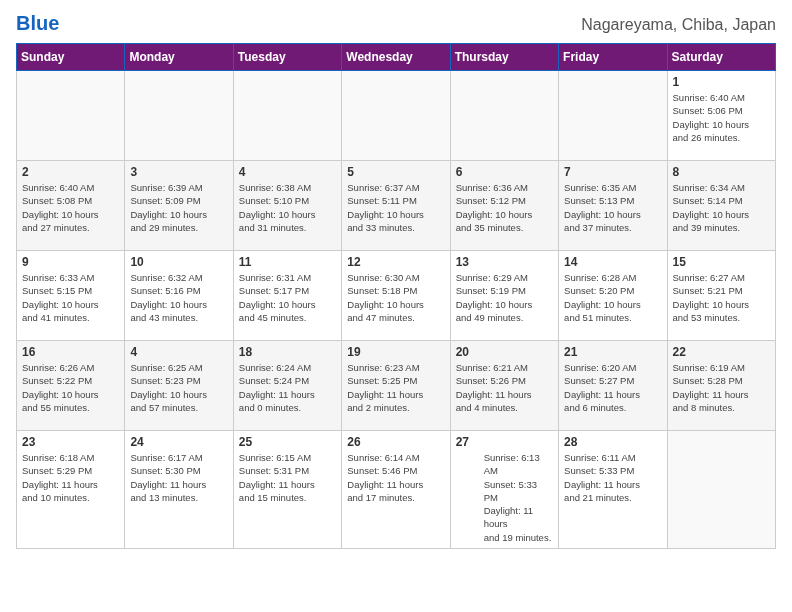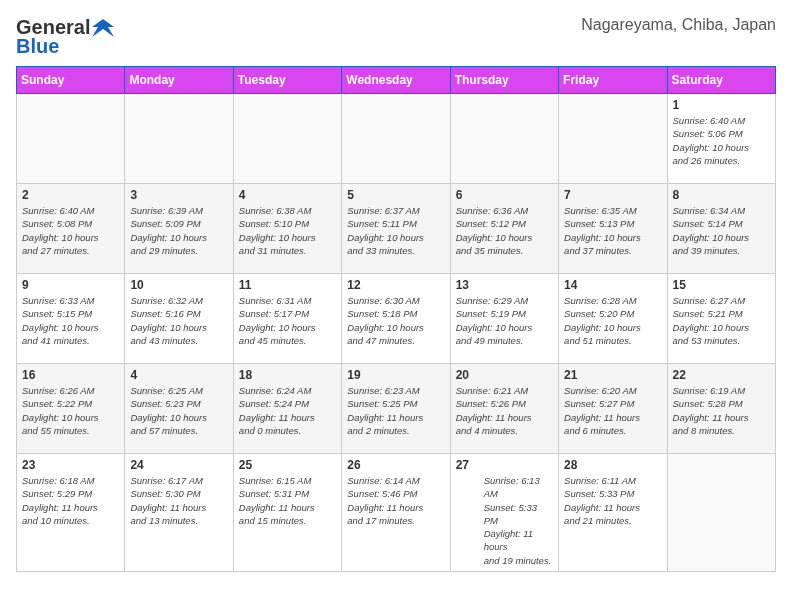--- a/index.html
+++ b/index.html
@@ -32,21 +32,21 @@
     .calendar-subtitle {
       font-size: 16px;
       color: #555;
     }
     table {
       width: 100%;
       border-collapse: collapse;
       table-layout: fixed;
     }
     thead tr th {
-      background-color: #d946ef;
+      background-color: #701a75;
       color: #fff;
       font-size: 12px;
       font-weight: bold;
       padding: 6px 4px;
       text-align: left;
       border: 1px solid #1565c0;
     }
     tbody tr td {
       border: 1px solid #ccc;
       vertical-align: top;
@@ -58,43 +58,36 @@
     .day-number {
       font-size: 12px;
       font-weight: bold;
       display: block;
       margin-bottom: 2px;
     }
     .day-info {
       font-size: 9.5px;
       line-height: 1.4;
       color: #444;
-      font-style: italic;
     }
     .empty-cell {
       background: #f9f9f9;
     }
     tbody tr:nth-child(even) {
       background-color: #f5f5f5;
     }
     tbody tr td.empty-cell {
       background: #f9f9f9;
     }
   </style>
 </head>
 <body>
 
 <div class="header-area">
   <div class="logo">
-    <div style="display:flex; align-items:center; gap:2px;">
-      <span style="font-size:20px; font-weight:bold; color:#333;">General</span>
-      <svg width="22" height="18" viewBox="0 0 22 18">
-        <polygon points="11,0 22,8 16,8 22,18 11,10 0,18 6,8 0,8" fill="#1565c0"></polygon>
-      </svg>
-    </div>
     <span style="font-size:20px; font-weight:bold; color:#1565c0; margin-top:-4px;">Blue</span>
   </div>
   <div class="title-area">
     <div class="calendar-subtitle">Nagareyama, Chiba, Japan</div>
   </div>
 </div>
 
 <table>
   <thead>
     <tr id="weekday-header-row">

